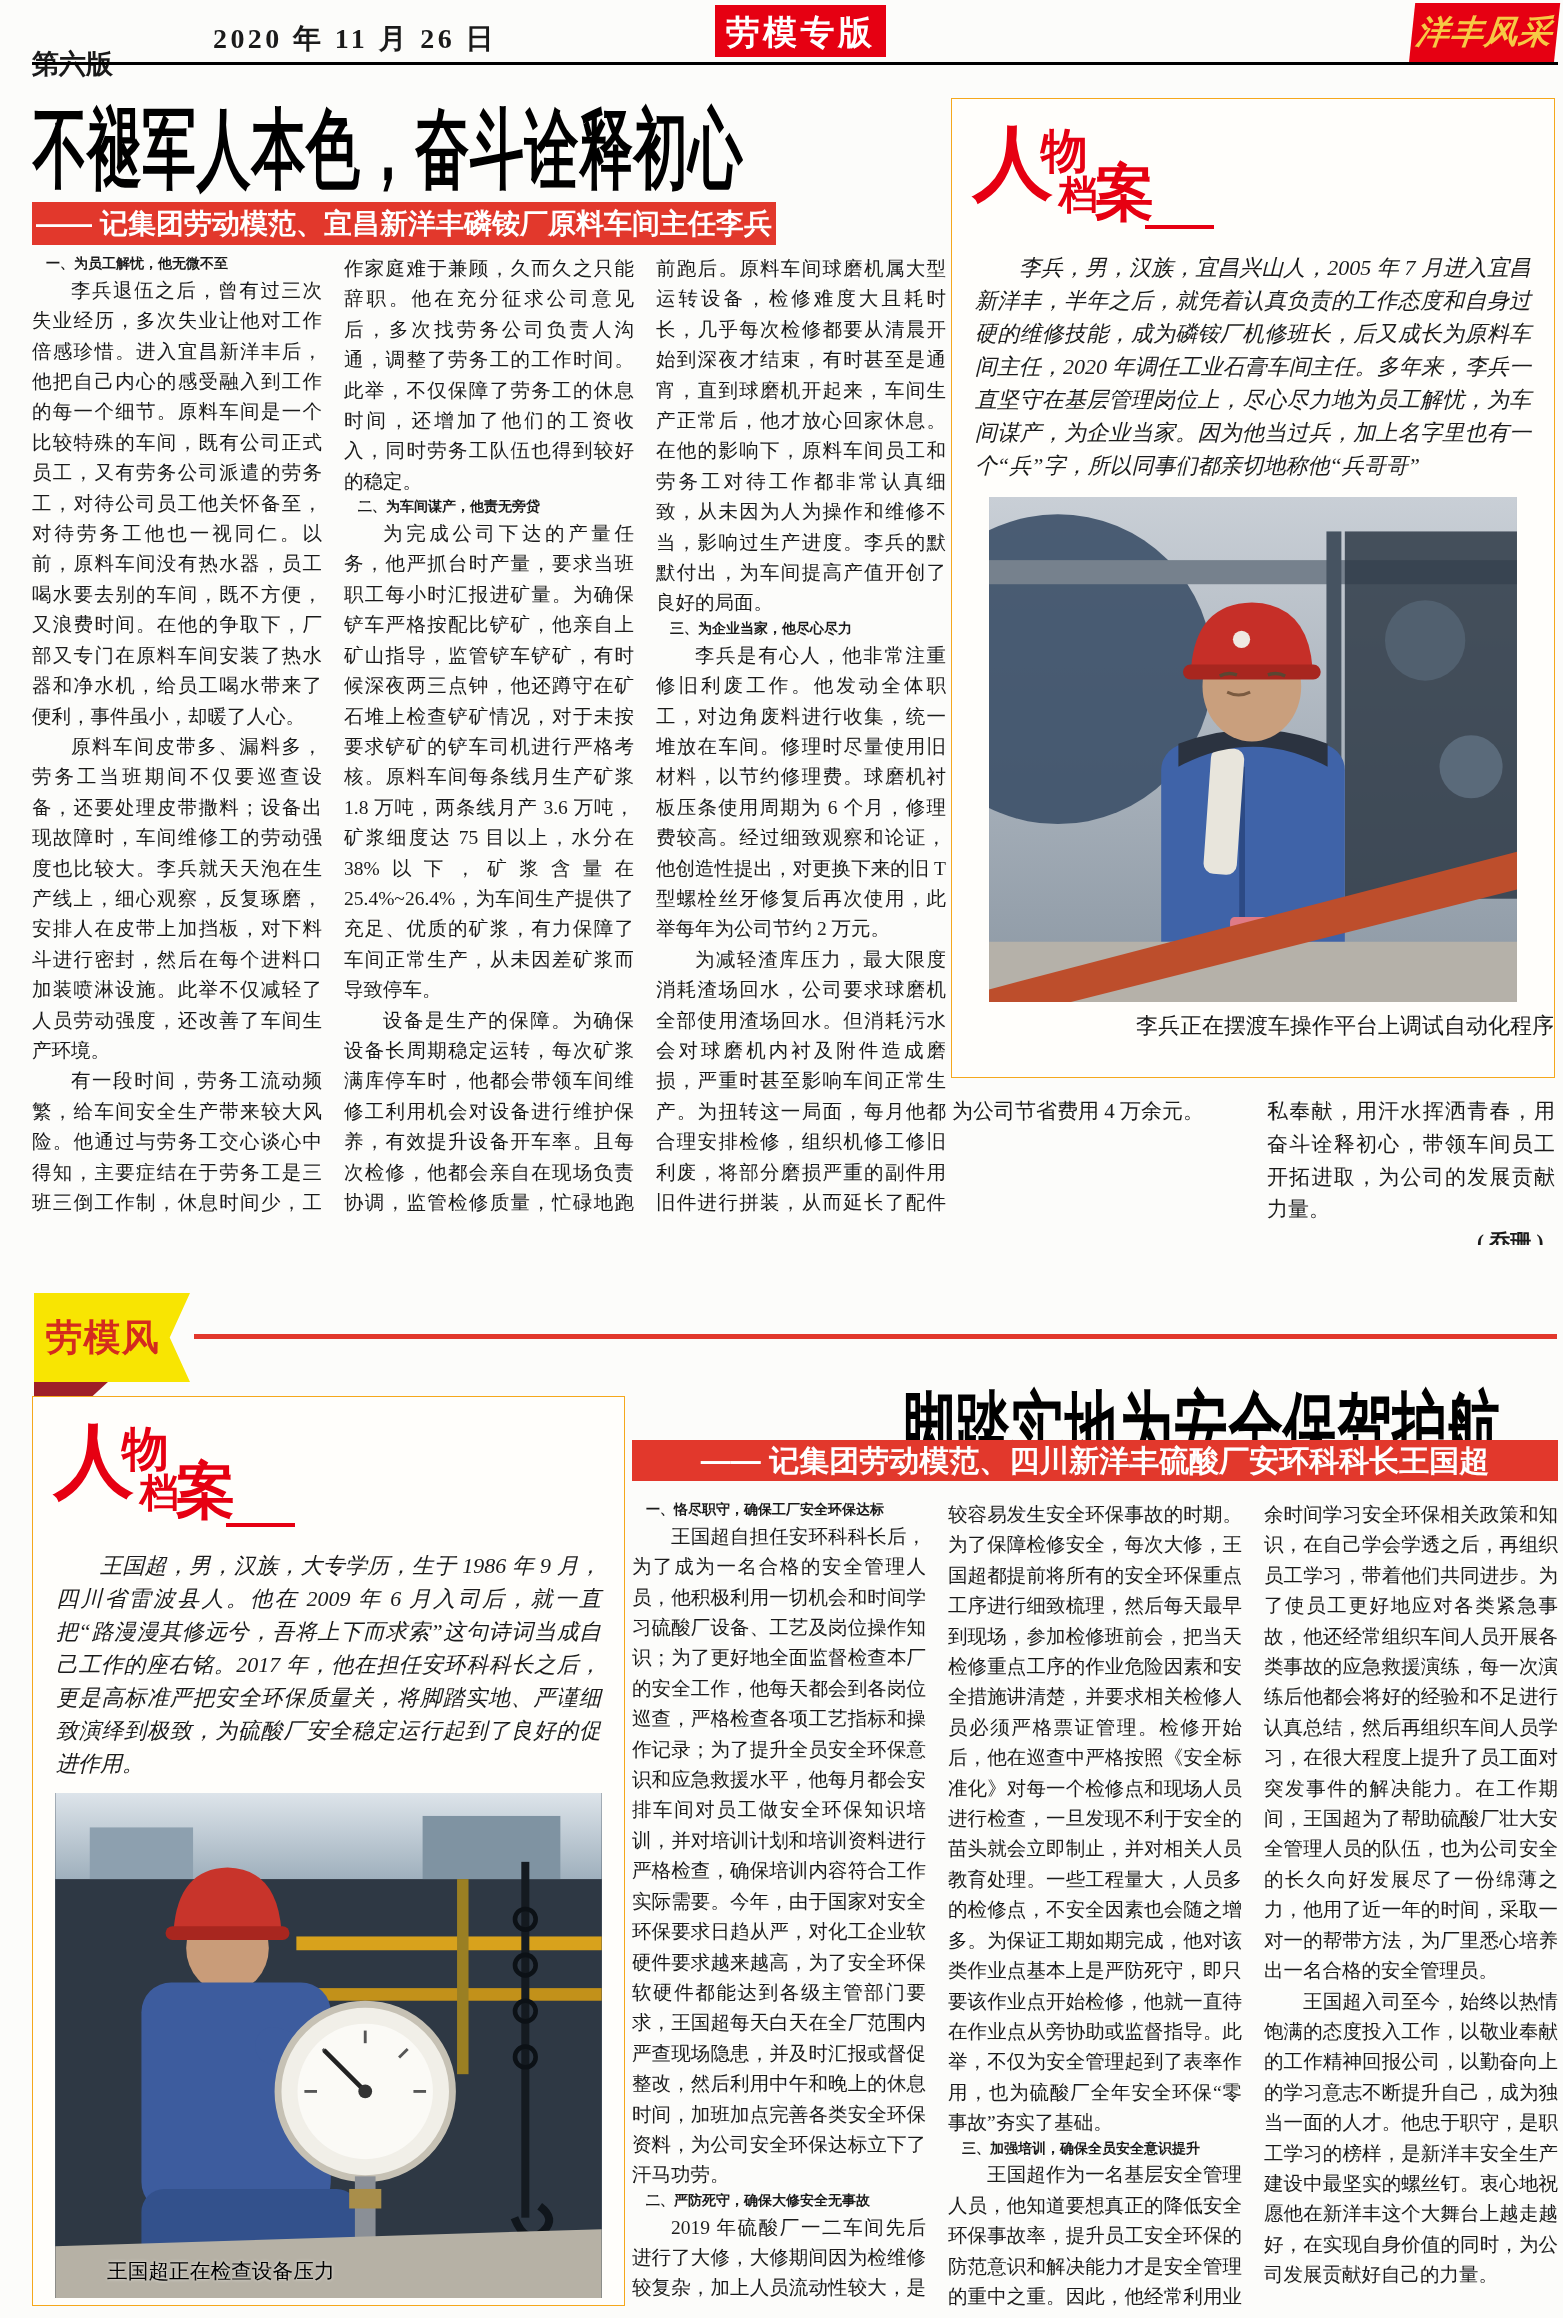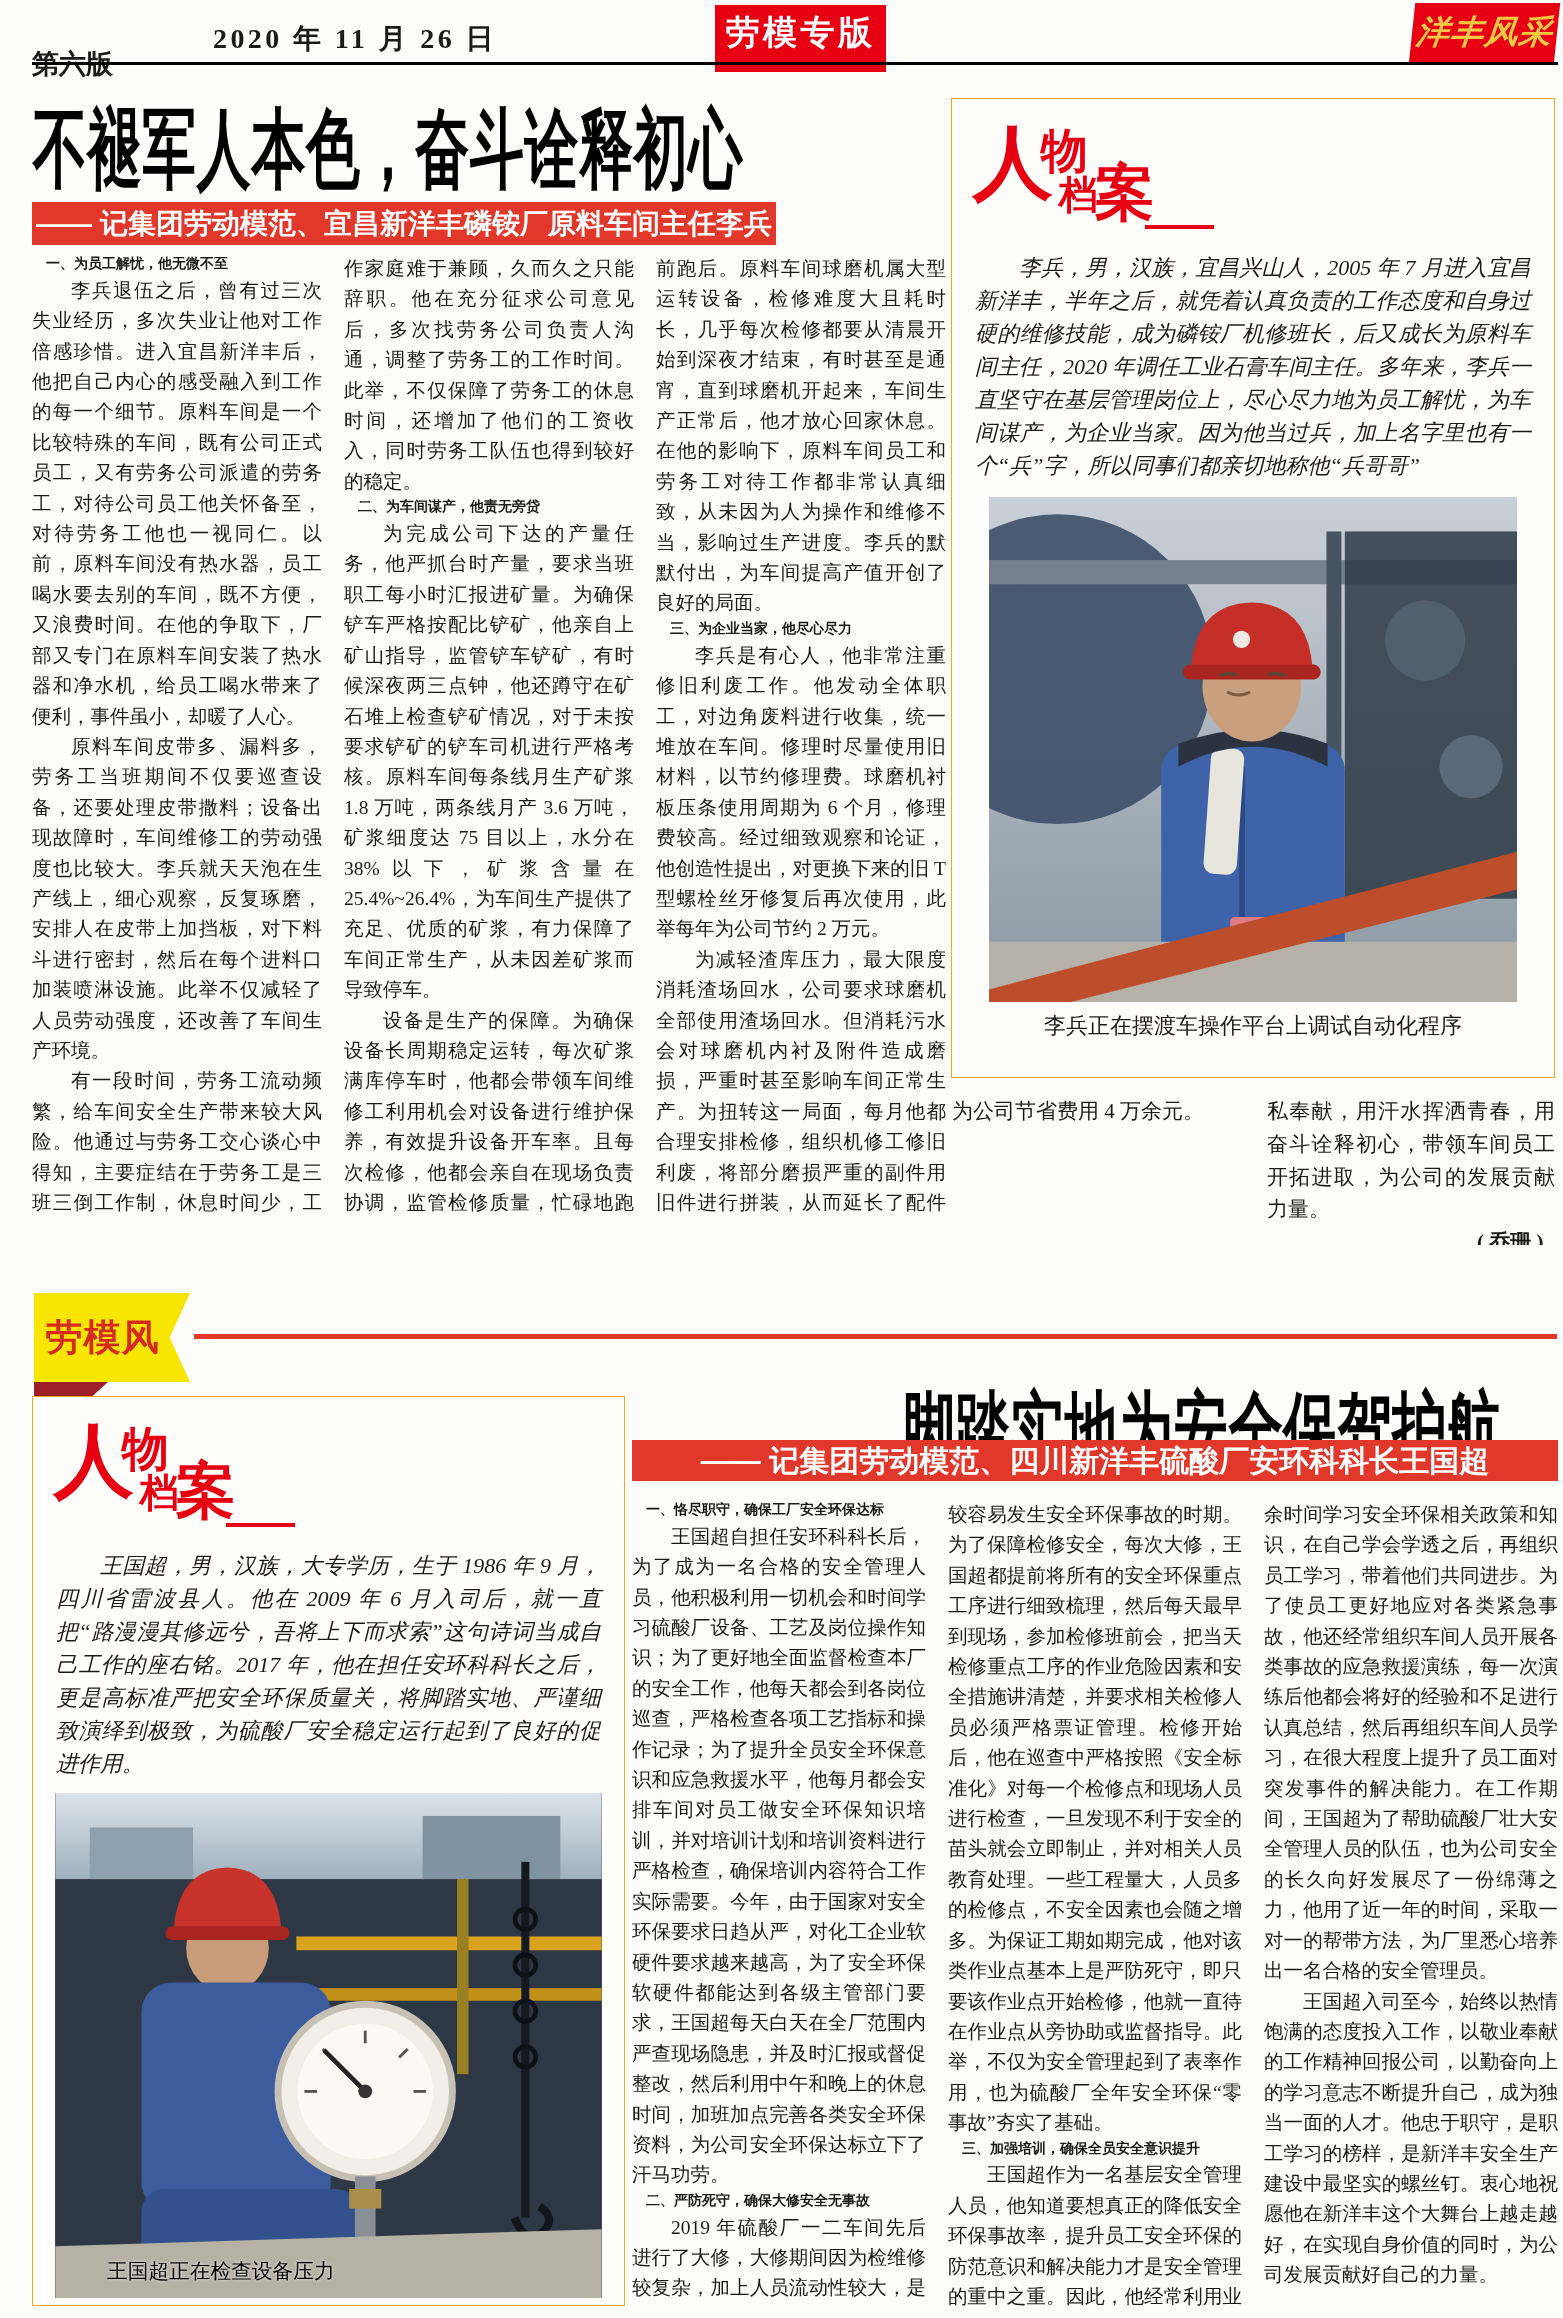--- a/index.html
+++ b/index.html
@@ -1,21 +1,21 @@
 <!DOCTYPE html>
 <html style="font-size:9.2px"><head>
 <meta charset="utf-8">
 <style>
   html,body{margin:0;padding:0;background:#e9e9e9;}
   .page{position:relative;width:1563px;height:2319px;background:#fcfcfa;overflow:hidden;
         font-family:"Liberation Serif","DejaVu Serif",serif;color:#1a1a1a;}
   
   .mast-page{position:absolute;left:32px;top:19.5px;font-size:27px;font-weight:bold;margin-top:26px;}
   .mast-date{position:absolute;left:213px;top:19.5px;font-size:28px;font-weight:bold;letter-spacing:3.4px;}
-  .mast-badge{position:absolute;left:715px;top:4.6px;width:171px;height:67px;background:#e60012;
+  .mast-badge{position:absolute;left:715px;top:4.6px;width:171px;height:52px;background:#e60012;
         color:#fff;font-family:"Liberation Sans","DejaVu Sans",sans-serif;font-weight:bold;
         font-size:34px;line-height:55px;text-align:center;letter-spacing:3.4px;}
   .mast-logo{position:absolute;left:1412px;top:3.4px;width:145px;height:61px;background:#e60012;
         color:#f6c945;font-style:italic;font-weight:bold;font-size:33px;line-height:59px;
         text-align:center;letter-spacing:1.1px;transform:skewX(-6deg);}
   .mast-rule{position:absolute;left:32px;top:62px;width:1526px;height:2.9px;background:#000;}
   
   .headline{position:absolute;font-weight:bold;font-size:87px;letter-spacing:1.1px;white-space:nowrap;
         transform:scaleX(.62);transform-origin:left top;color:#000;}
   .headline1{left:33px;top:91px;}
@@ -41,21 +41,21 @@
   .plogo .c1{position:absolute;left:0;top:-4.6px;font-size:80px;}
   .plogo .c2{position:absolute;left:68px;top:4.6px;font-size:47px;}
   .plogo .c3{position:absolute;left:86px;top:53px;font-size:39px;}
   .plogo .c4{position:absolute;left:122px;top:38px;font-size:60px;}
   .plogo .uline{position:absolute;left:172px;top:110px;width:69px;height:4px;background:#e60012;}
   .pintro{margin:15px 23px 0 23px;font-size:22px;line-height:1.5;text-align:justify;text-indent:2em;
         font-style:italic;}
   .pphoto{position:relative;margin:15px auto 0 auto;overflow:hidden;background:#5b6773;}
   .pphoto1{width:528px;height:505px;}
   .pphoto2{width:547px;height:505px;margin-top:12.6px;}
-  .pcaption{margin-top:9.2px;text-align:center;font-size:22px;}
+  .pcaption{margin-top:9.2px;text-align:right;font-size:22px;}
   .pcaption2{position:absolute;left:52px;bottom:12.6px;font-size:20.7px;color:#000000;
         text-shadow:0 0 3.4px rgba(255,255,255,.85);z-index:3;}
   
   .cont{position:absolute;top:1095px;width:288px;height:150px;font-size:21px;line-height:1.56;
         text-align:justify;overflow:hidden;}
   .cont p{margin:0;}
   .cont .ind{text-indent:2em;}
   .cont-left{left:952px;}
   .cont-right{left:1267px;}
   

